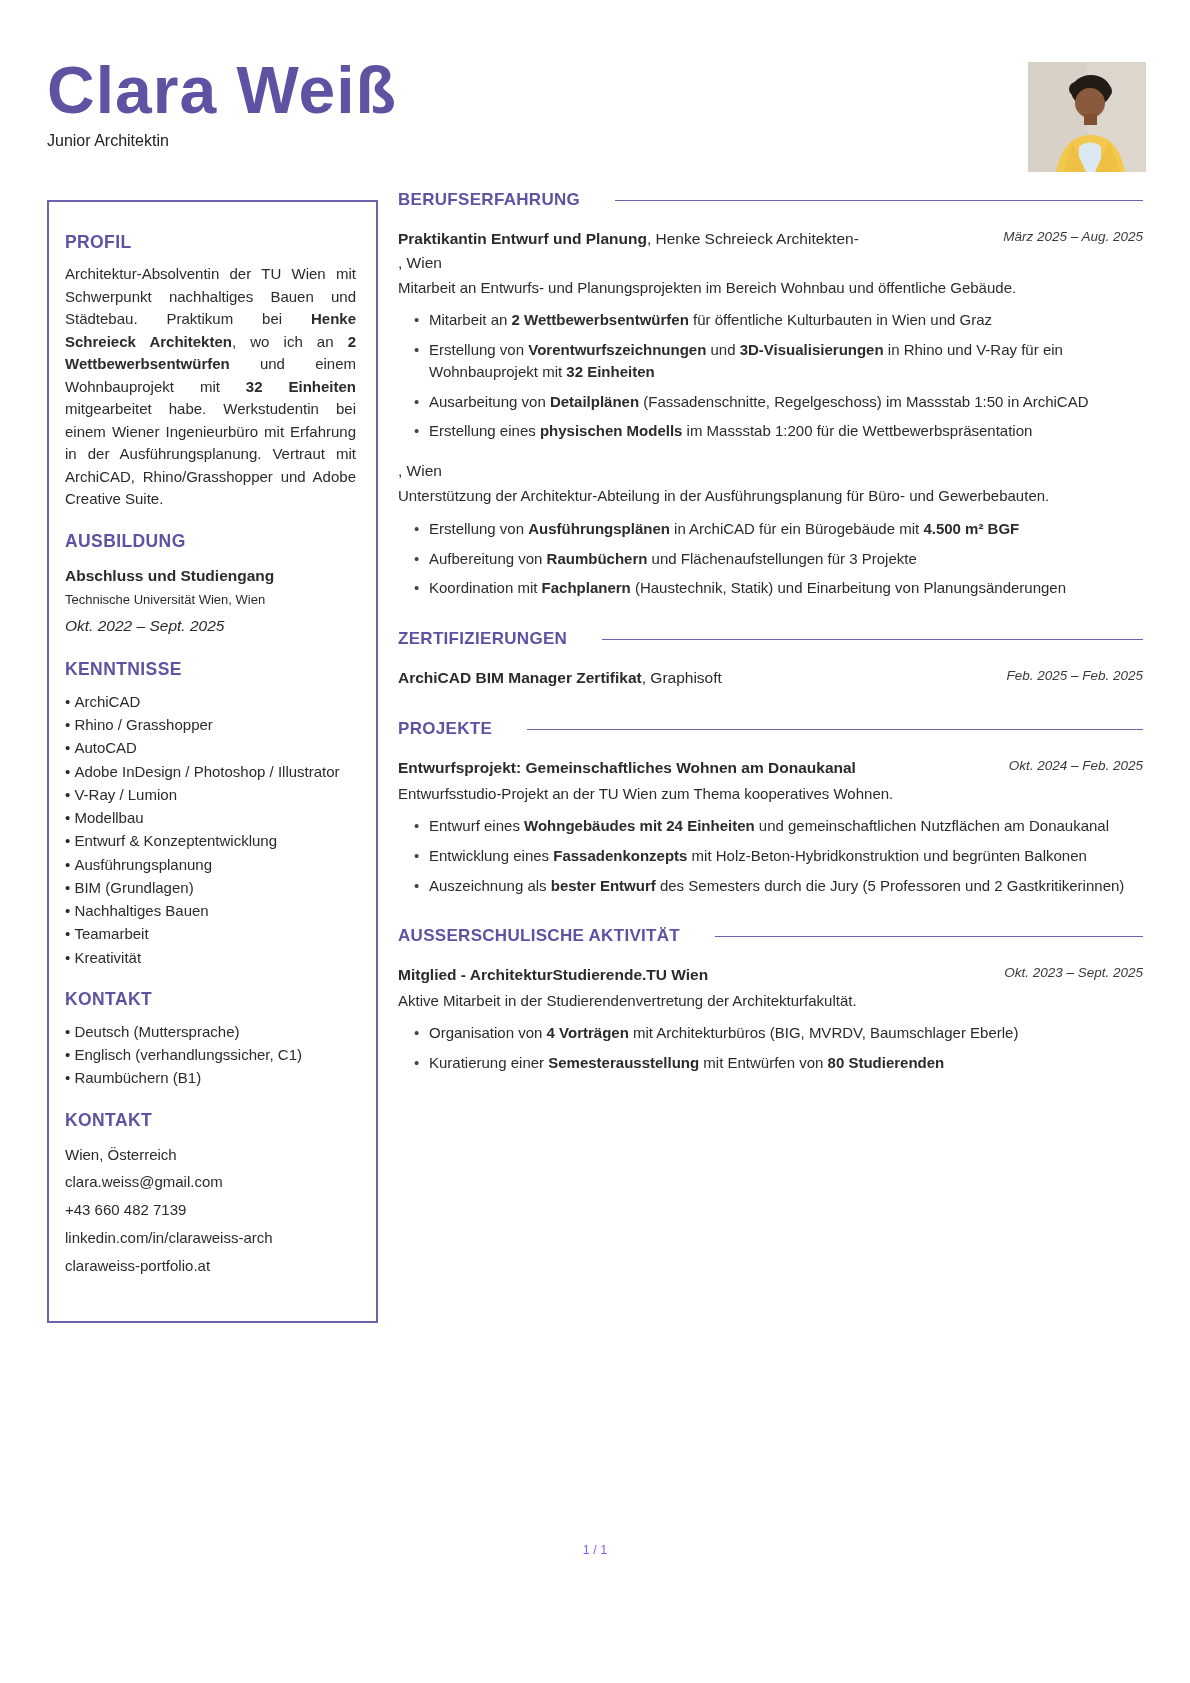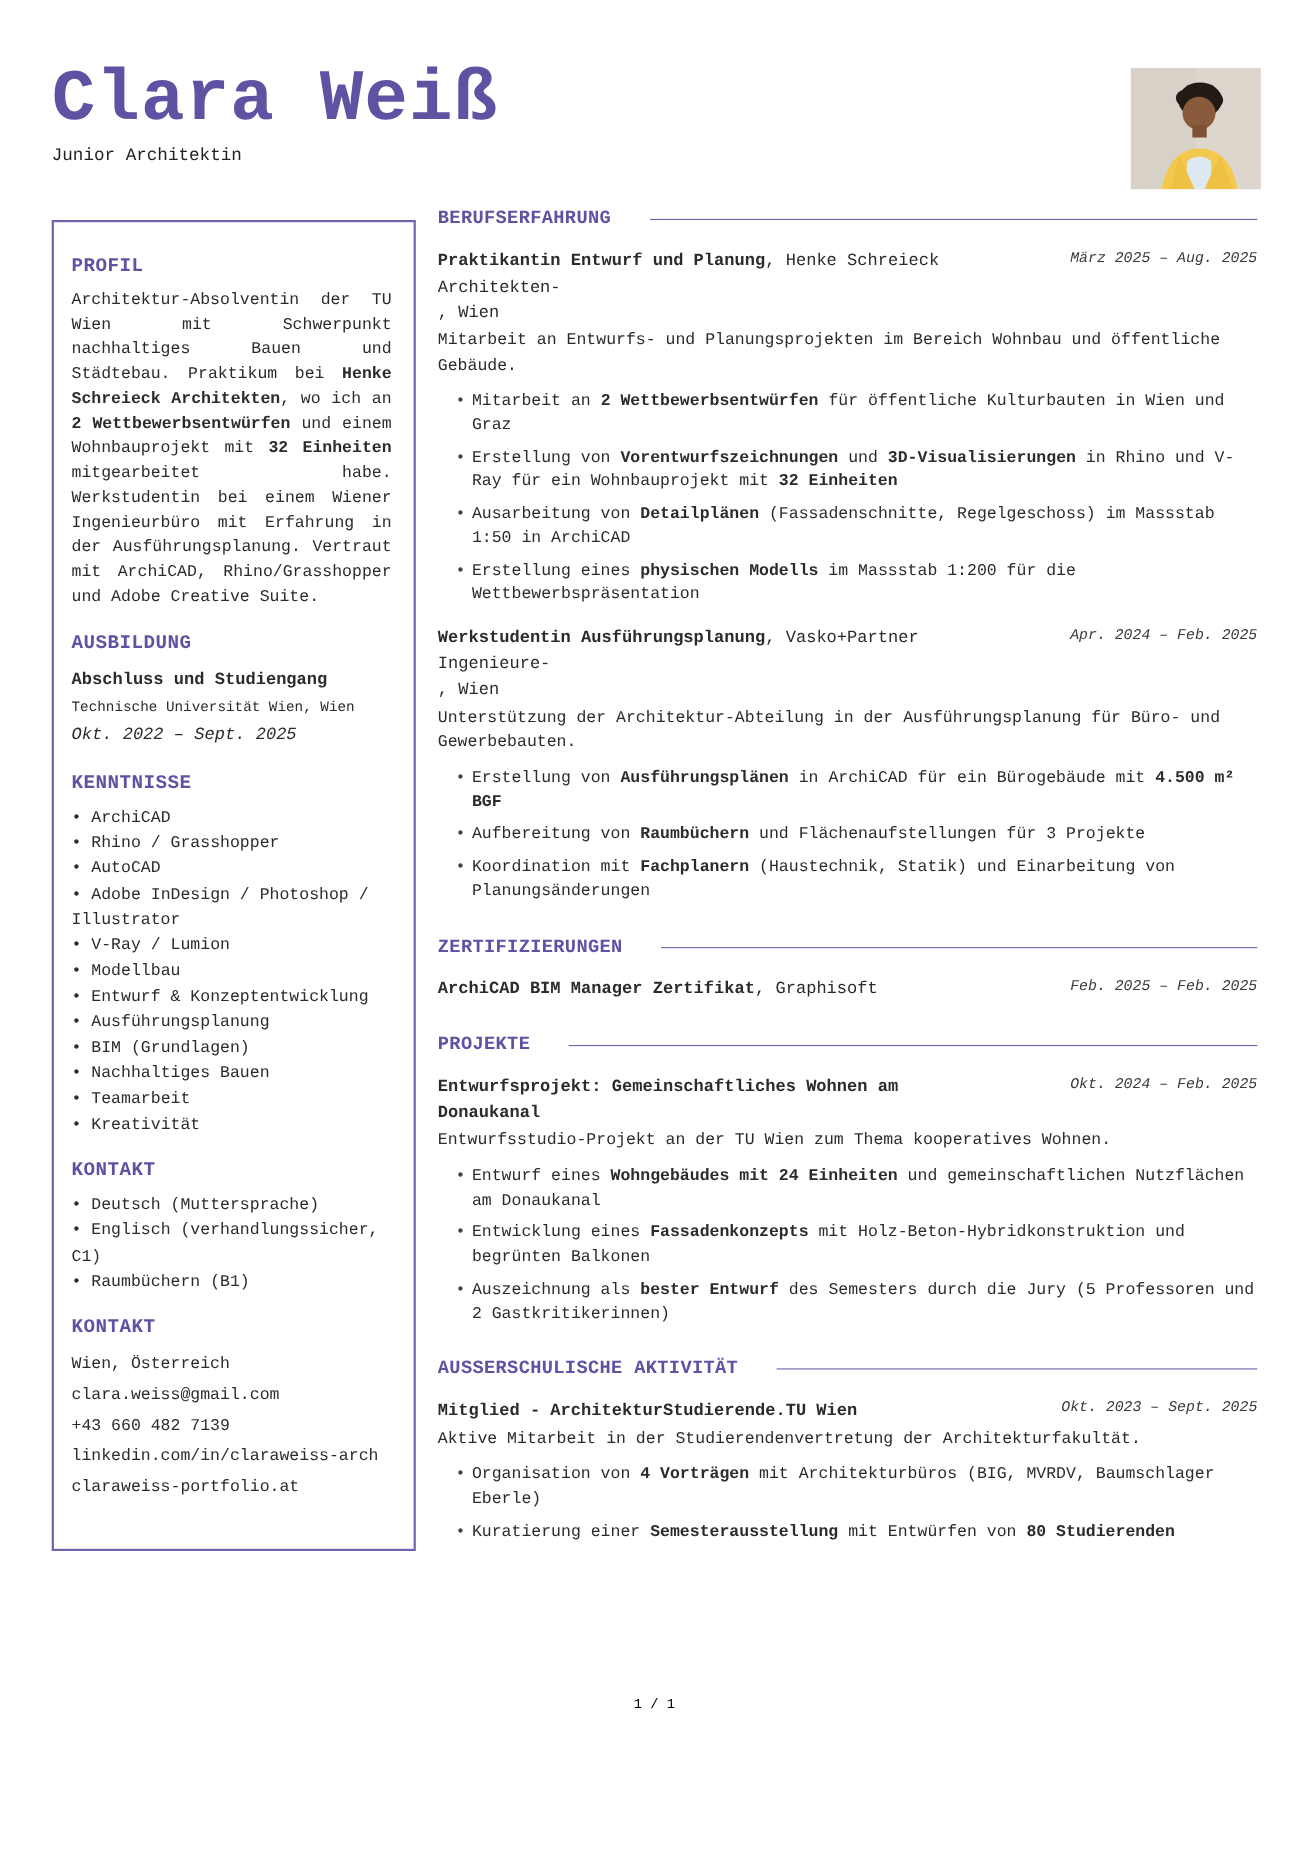--- a/index.html
+++ b/index.html
@@ -7,21 +7,21 @@
     --border:#6e63ac;
     --text:#2b2b2b;
     --muted:#3a3a3a;
   }
   *{box-sizing:border-box;}
   html,body{margin:0;padding:0;background:#ffffff;}
   .page{
     position:relative;
     width:1190px;height:1683px;
     background:#fff;
-    font-family:Liberation Mono, monospace;
+    font-family:Liberation Sans, sans-serif;
     color:var(--text);
     overflow:hidden;
   }
   
   .header{padding:55px 47px 0 47px;}
   .name{
     color:var(--accent);
     font-size:66px;font-weight:700;letter-spacing:1px;
     line-height:1.08;
   }
@@ -75,21 +75,21 @@
   }
   .entry-line2{font-size:15.5px;line-height:1.5;}
   .entry-summary{font-size:15px;line-height:1.5;margin-top:3px;}
   .bullets{list-style:none;margin:10px 0 0 16px;padding:0;font-size:15px;line-height:1.45;}
   .bullets li{position:relative;padding-left:15px;margin:8px 0;}
   .bullets li::before{content:"\2022";position:absolute;left:0;top:0;color:#444;}
   .bullets b{font-weight:700;}
   
   .footer{
     position:absolute;left:0;top:1543px;width:100%;
-    text-align:center;font-size:12.5px;color:#000000;
+    text-align:center;font-size:12.5px;color:#8b5cf6;
   }
 </style>
 </head>
 <body>
 
 <div class="page">
 
   <div class="header">
     <div class="name">Clara Weiß</div>
     <div class="subtitle">Junior Architektin</div>
@@ -184,24 +184,20 @@
           <div class="entry-summary"><span>Mitarbeit an Entwurfs- und Planungsprojekten im Bereich Wohnbau und öffentliche Gebäude.</span></div>
           <ul class="bullets">
             <li><span>Mitarbeit an </span><b>2 Wettbewerbsentwürfen</b><span> für öffentliche Kulturbauten in Wien und Graz</span></li>
             <li><span>Erstellung von </span><b>Vorentwurfszeichnungen</b><span> und </span><b>3D-Visualisierungen</b><span> in Rhino und V-Ray für ein Wohnbauprojekt mit </span><b>32 Einheiten</b></li>
             <li><span>Ausarbeitung von </span><b>Detailplänen</b><span> (Fassadenschnitte, Regelgeschoss) im Massstab 1:50 in ArchiCAD</span></li>
             <li><span>Erstellung eines </span><b>physischen Modells</b><span> im Massstab 1:200 für die Wettbewerbspräsentation</span></li>
           </ul>
         </div>
 
         <div class="entry">
-          <div class="entry-top">
-            <div class="entry-title"><b>Werkstudentin Ausführungsplanung</b><span>, Vasko+Partner Ingenieure-</span></div>
-            <div class="entry-date">Apr. 2024 – Feb. 2025</div>
-          </div>
           <div class="entry-line2">, Wien</div>
           <div class="entry-summary"><span>Unterstützung der Architektur-Abteilung in der Ausführungsplanung für Büro- und Gewerbebauten.</span></div>
           <ul class="bullets">
             <li><span>Erstellung von </span><b>Ausführungsplänen</b><span> in ArchiCAD für ein Bürogebäude mit </span><b>4.500 m² BGF</b></li>
             <li><span>Aufbereitung von </span><b>Raumbüchern</b><span> und Flächenaufstellungen für 3 Projekte</span></li>
             <li><span>Koordination mit </span><b>Fachplanern</b><span> (Haustechnik, Statik) und Einarbeitung von Planungsänderungen</span></li>
           </ul>
         </div>
       </section>
 

